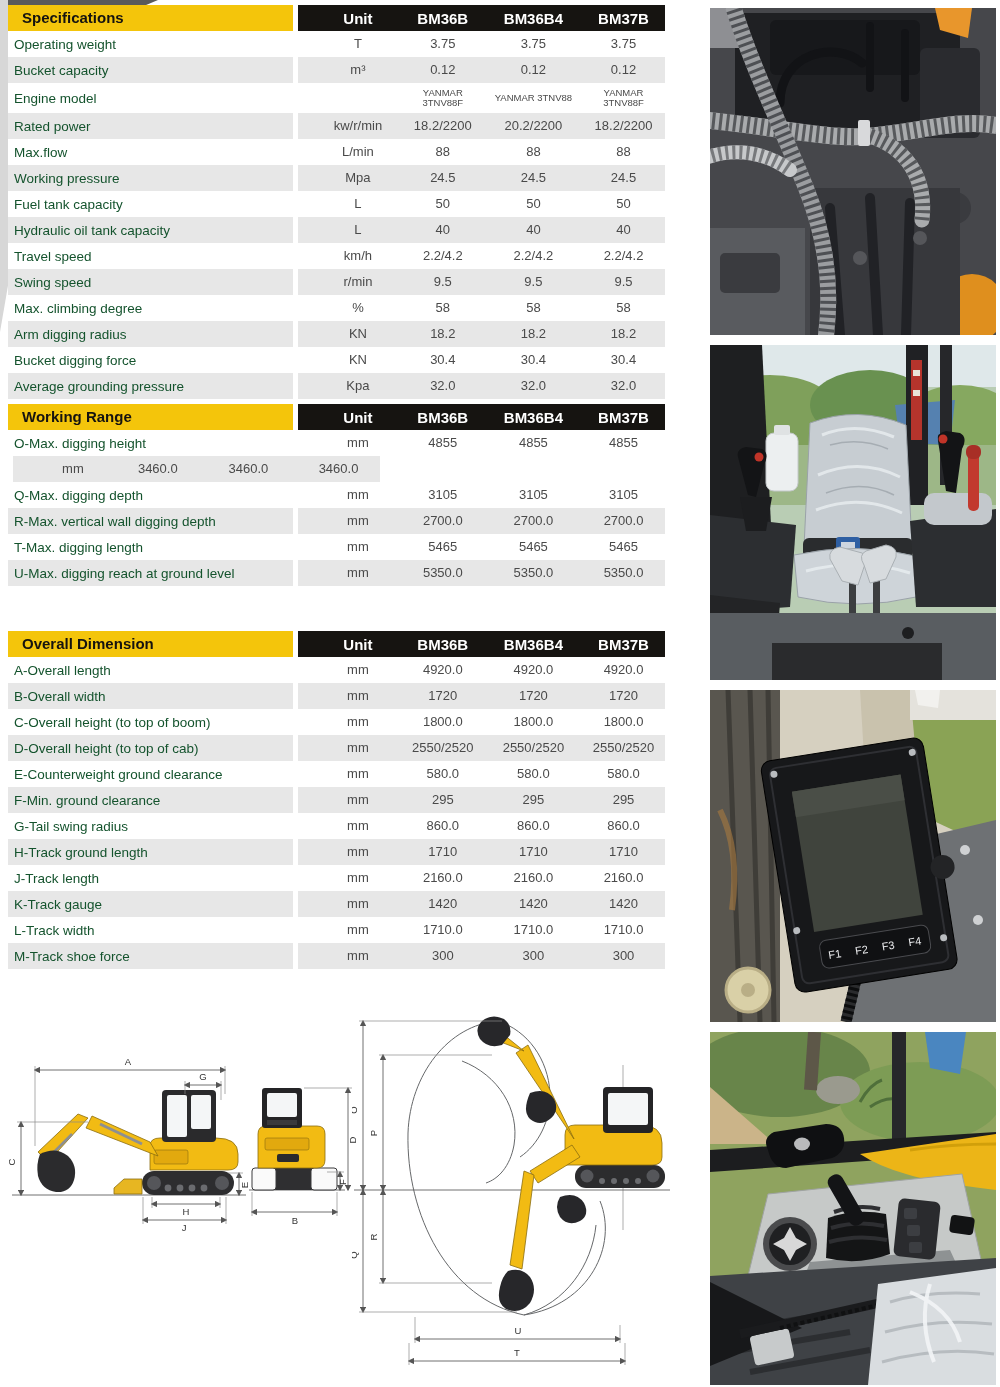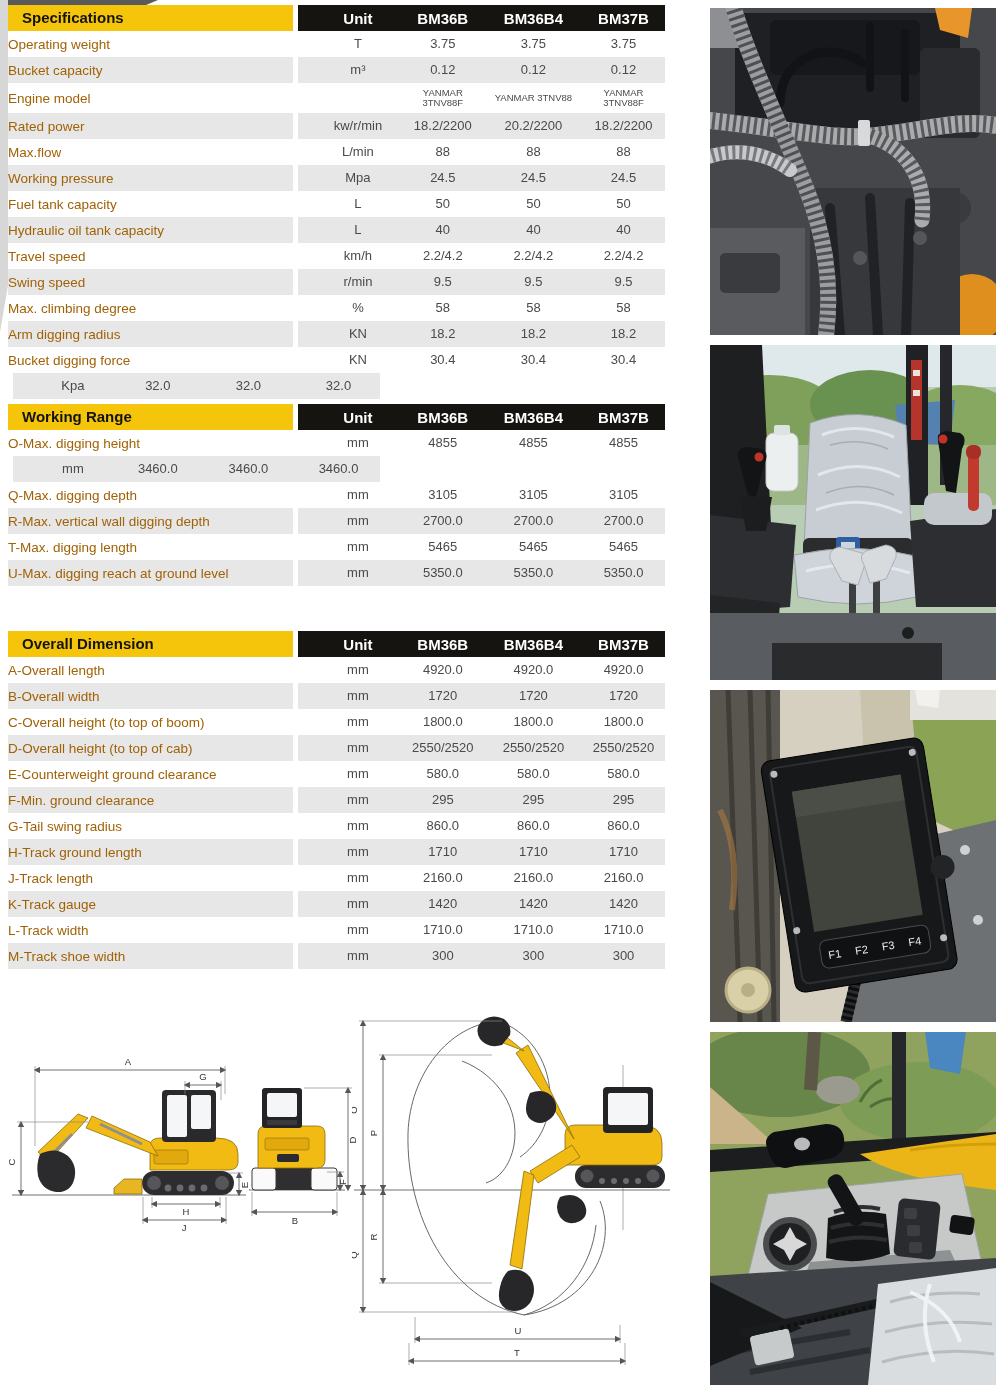--- a/index.html
+++ b/index.html
@@ -24,21 +24,21 @@
   .t-title{width:285px;box-sizing:border-box;background:var(--yellow);color:#151310;
     font-weight:bold;font-size:15px;line-height:26px;padding-left:14px;}
   .t-cols{margin-left:5px;width:367px;background:var(--hdr);color:#fff;display:flex;
     font-weight:bold;font-size:15px;}
   .t-col{display:flex;align-items:center;justify-content:center;}
   .c0{width:90px;margin-left:17px;} .c1{width:88px;} .c2{width:102px;} .c3{width:87px;}
 
   .t-row{display:flex;height:26px;}
   .t-row.tall{height:30px;}
   .r-label{width:285px;box-sizing:border-box;display:flex;align-items:center;
-    padding-left:0;font-size:13.5px;color:#a16207;}
+    padding-left:6px;font-size:13.5px;color:#14532d;}
   .r-data{margin-left:5px;width:367px;display:flex;}
   .r-cell{display:flex;align-items:center;justify-content:center;font-size:13px;
     color:#4a4a4a;text-align:center;white-space:pre-line;line-height:1.1;}
   .t-row.tall .r-cell{font-size:9.5px;}
   .alt .r-label,.alt .r-data{background:var(--rowalt);}
 
   .dg{position:absolute;}
   #dg-side{left:2px;top:1042px;}
   #dg-rear{left:247px;top:1042px;}
   #dg-range{left:352px;top:1015px;}
@@ -183,20 +183,21 @@
     <div class="t-row">
       <div class="r-label">Bucket digging force</div>
       <div class="r-data">
         <div class="r-cell c0">KN</div>
         <div class="r-cell c1">30.4</div>
         <div class="r-cell c2">30.4</div>
         <div class="r-cell c3">30.4</div>
       </div>
     </div>
     <div class="t-row alt">
+      <div class="r-label">Average grounding pressure</div>
       <div class="r-data">
         <div class="r-cell c0">Kpa</div>
         <div class="r-cell c1">32.0</div>
         <div class="r-cell c2">32.0</div>
         <div class="r-cell c3">32.0</div>
       </div>
     </div>
   </section>
 <section class="table-block" id="t-range">
     <div class="t-head">
@@ -365,21 +366,21 @@
     <div class="t-row">
       <div class="r-label">L-Track width</div>
       <div class="r-data">
         <div class="r-cell c0">mm</div>
         <div class="r-cell c1">1710.0</div>
         <div class="r-cell c2">1710.0</div>
         <div class="r-cell c3">1710.0</div>
       </div>
     </div>
     <div class="t-row alt">
-      <div class="r-label">M-Track shoe width</div>
+      <div class="r-label">M-Track shoe force</div>
       <div class="r-data">
         <div class="r-cell c0">mm</div>
         <div class="r-cell c1">300</div>
         <div class="r-cell c2">300</div>
         <div class="r-cell c3">300</div>
       </div>
     </div>
   </section>
 
 <svg class="dg" id="dg-side" width="250" height="230" viewBox="0 0 250 230">

